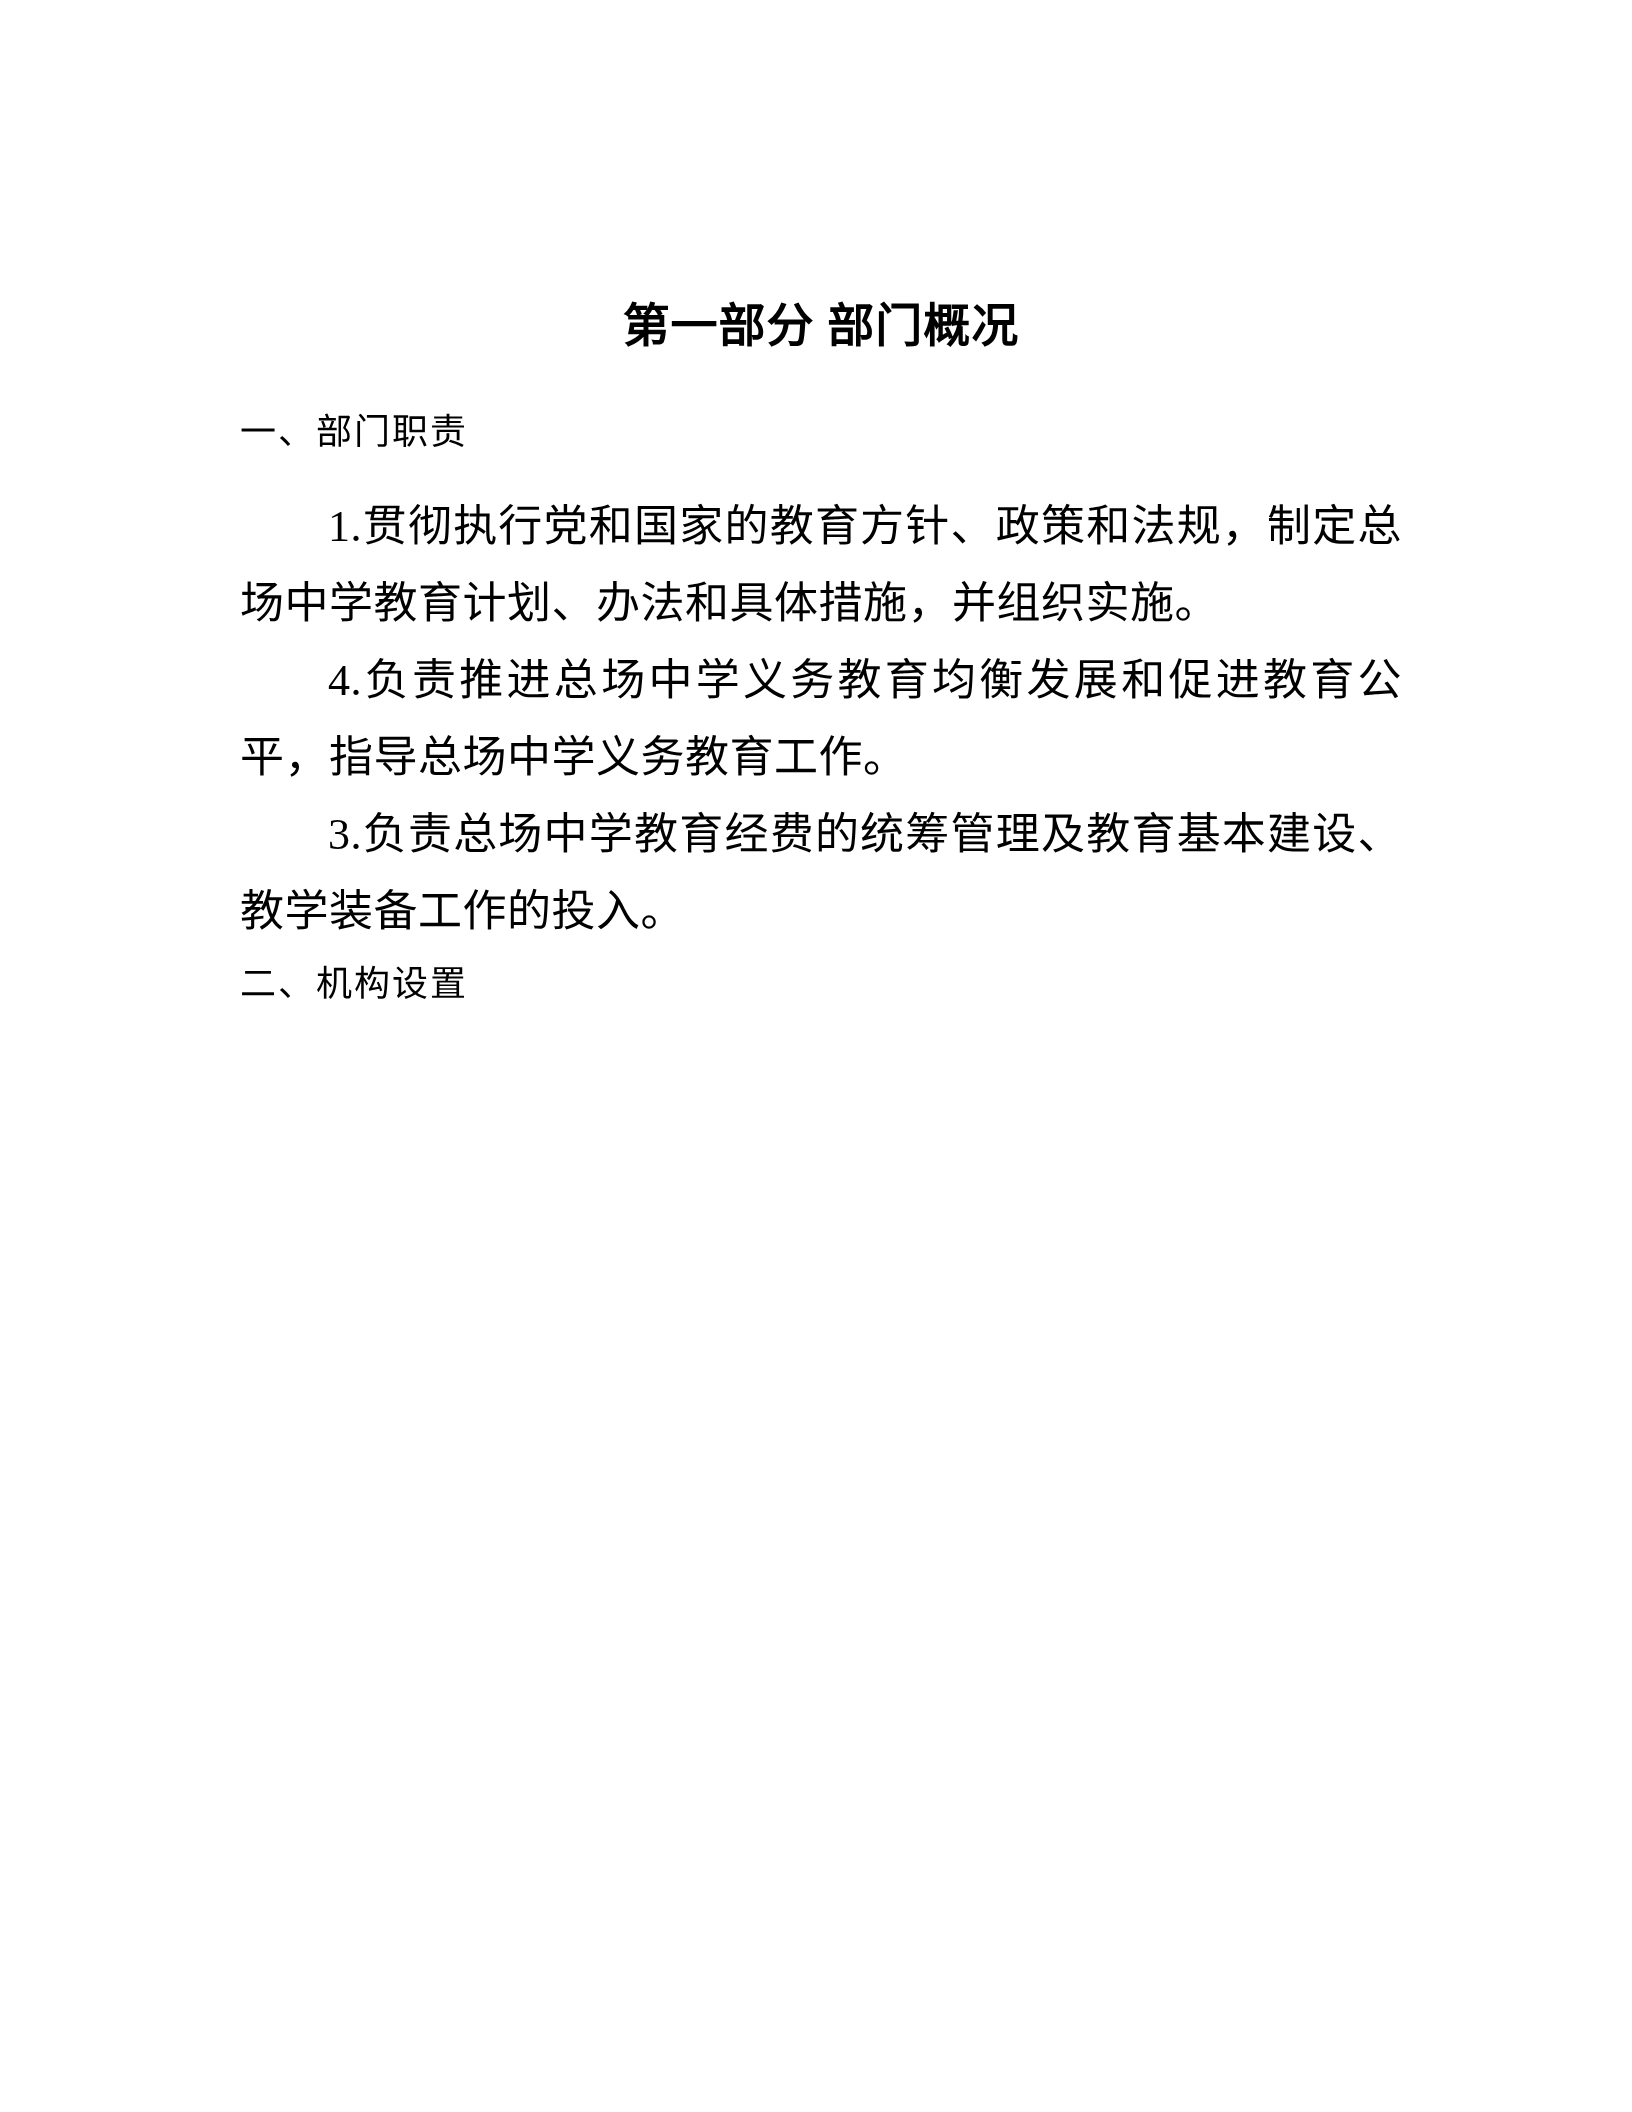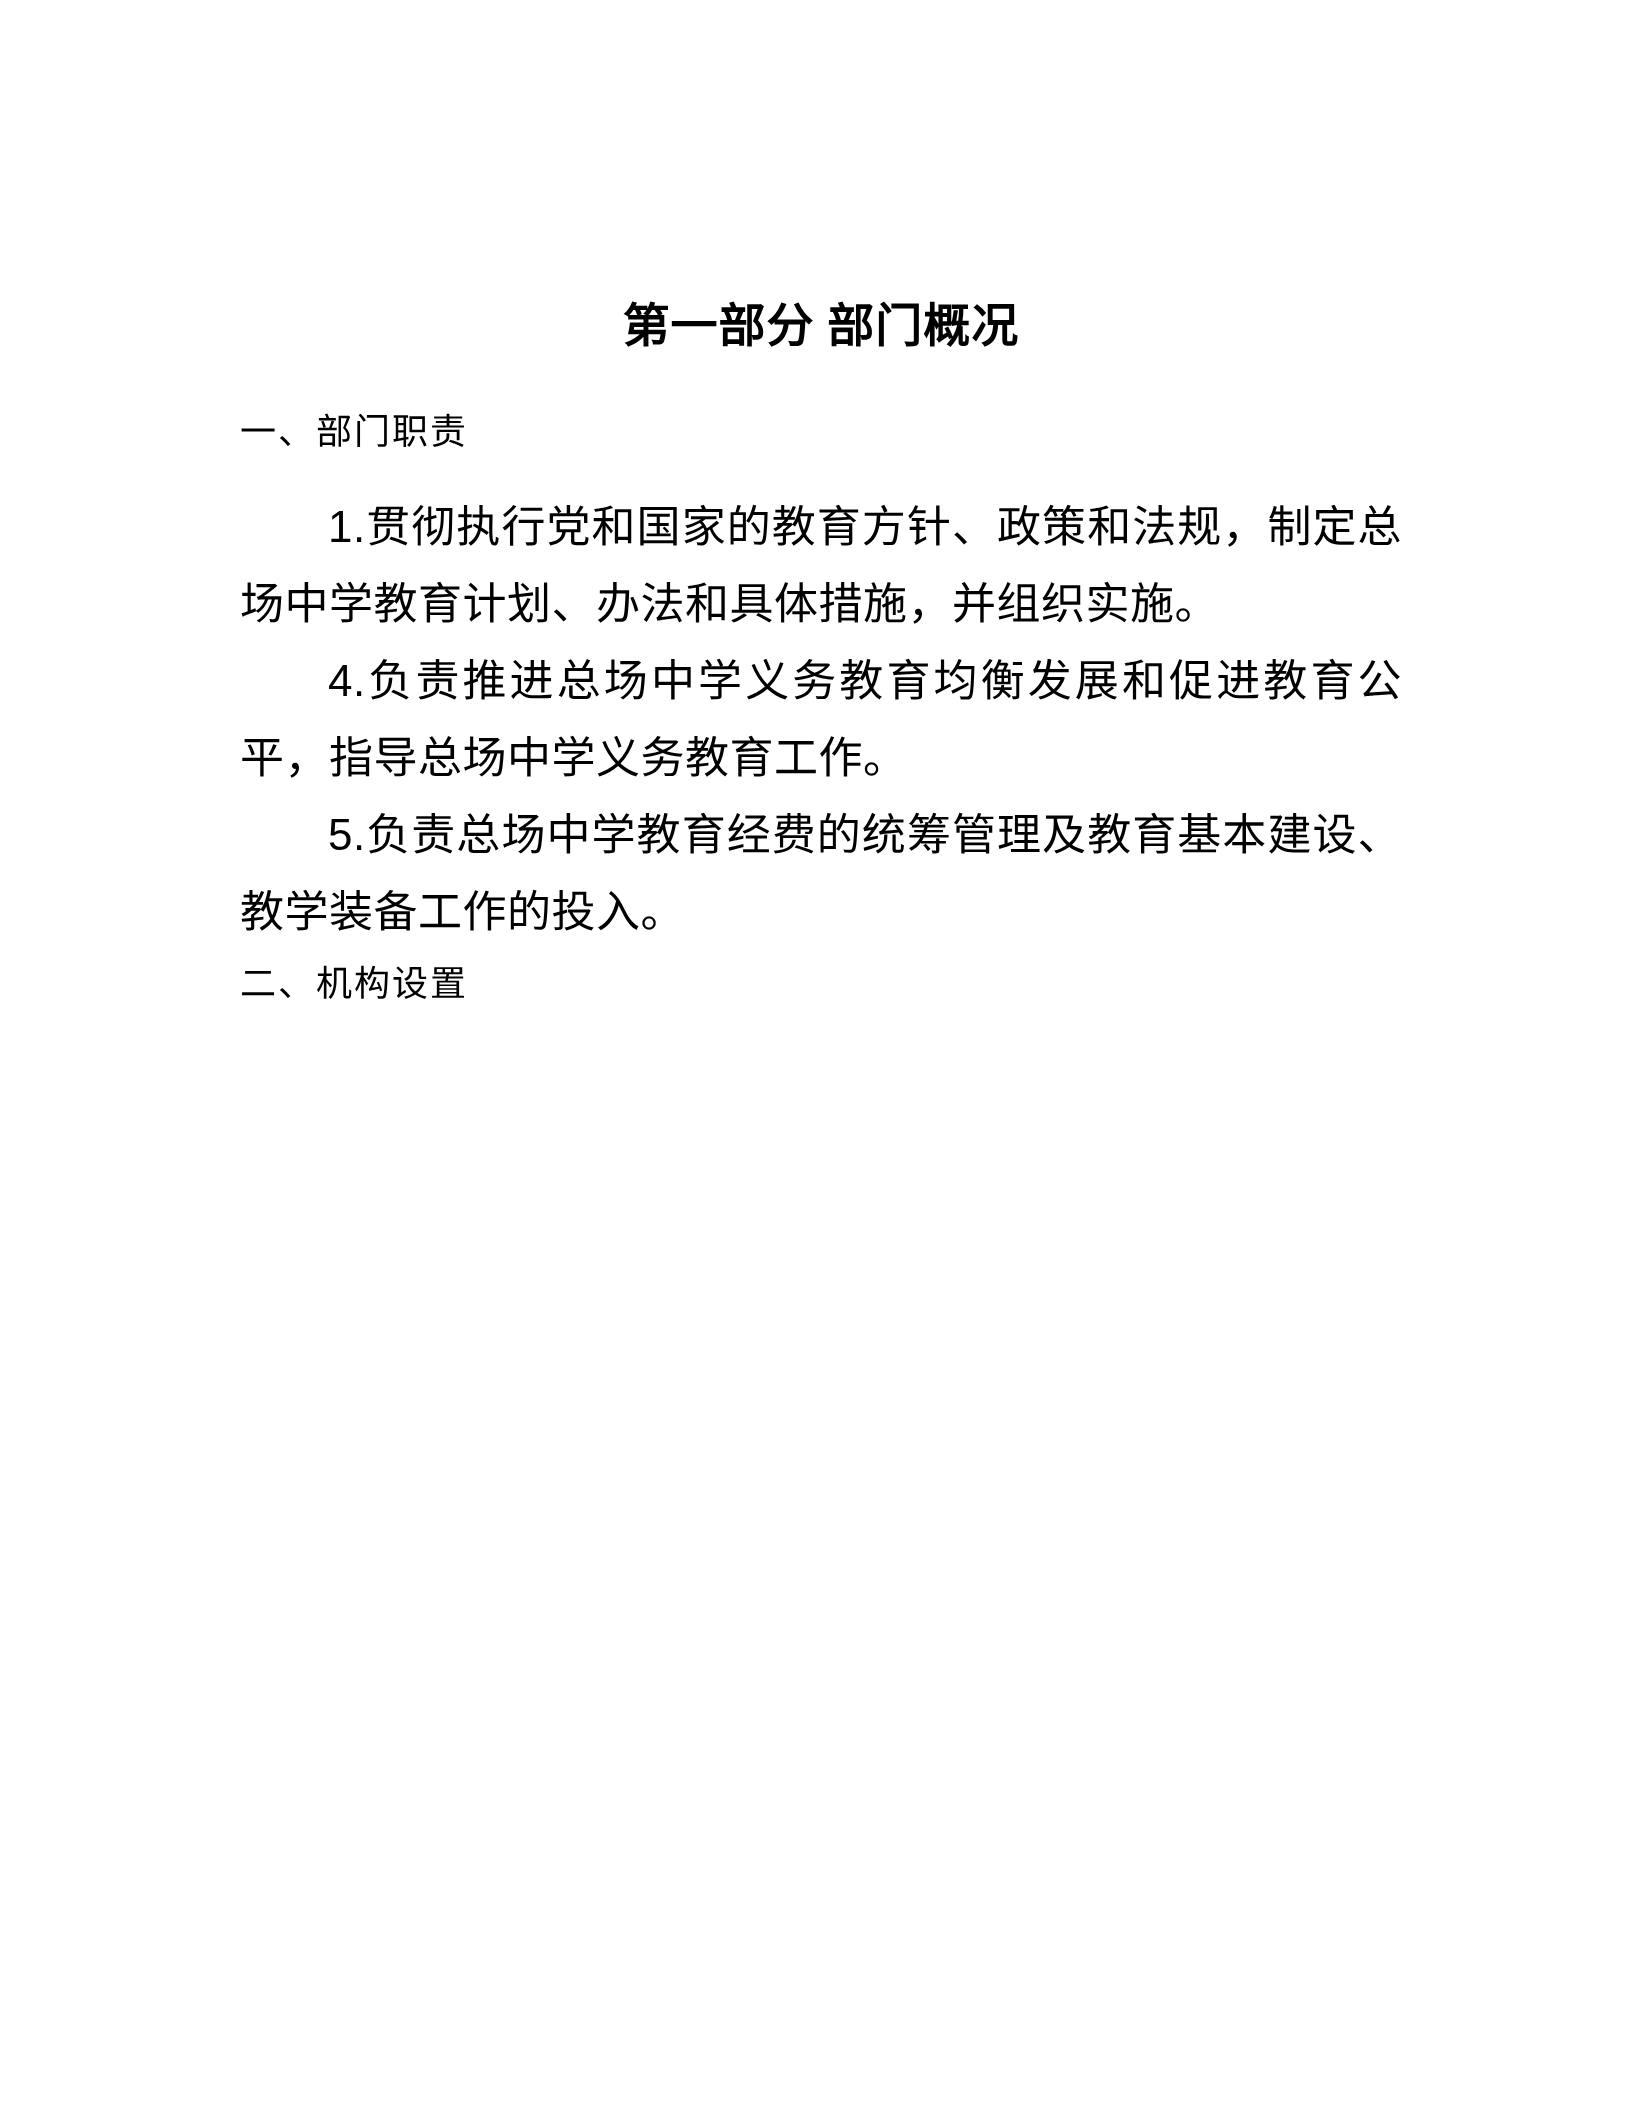--- a/index.html
+++ b/index.html
@@ -37,21 +37,21 @@
     font-size: 36px;
     line-height: 60px;
     letter-spacing: 2px;
     margin: 0 0 26px 0;
   }
   .section-heading.second {
     margin-top: 4px;
     margin-bottom: 40px;
   }
   .body-para {
-    font-family: Liberation Sans, sans-serif;
+    font-family: Liberation Serif, serif;
     font-size: 44px;
     line-height: 77px;
     text-align: justify;
     text-indent: 2em;
     letter-spacing: 0.5px;
     margin: 0;
   }
 </style>
 </head>
 <body>
@@ -59,18 +59,18 @@
 <div class="page">
 
   <div class="doc-title">第一部分 部门概况</div>
 
   <div class="section-heading">一、部门职责</div>
 
   <p class="body-para">1.贯彻执行党和国家的教育方针、政策和法规，制定总场中学教育计划、办法和具体措施，并组织实施。</p>
 
   <p class="body-para">4.负责推进总场中学义务教育均衡发展和促进教育公平，指导总场中学义务教育工作。</p>
 
-  <p class="body-para">5.负责总场中学教育经费的统筹管理及教育基本建设、教学装备工作的投入。</p>
+  <p class="body-para">3.负责总场中学教育经费的统筹管理及教育基本建设、教学装备工作的投入。</p>
 
   <div class="section-heading second">二、机构设置</div>
 
 
 </div>
 
 </body></html>

